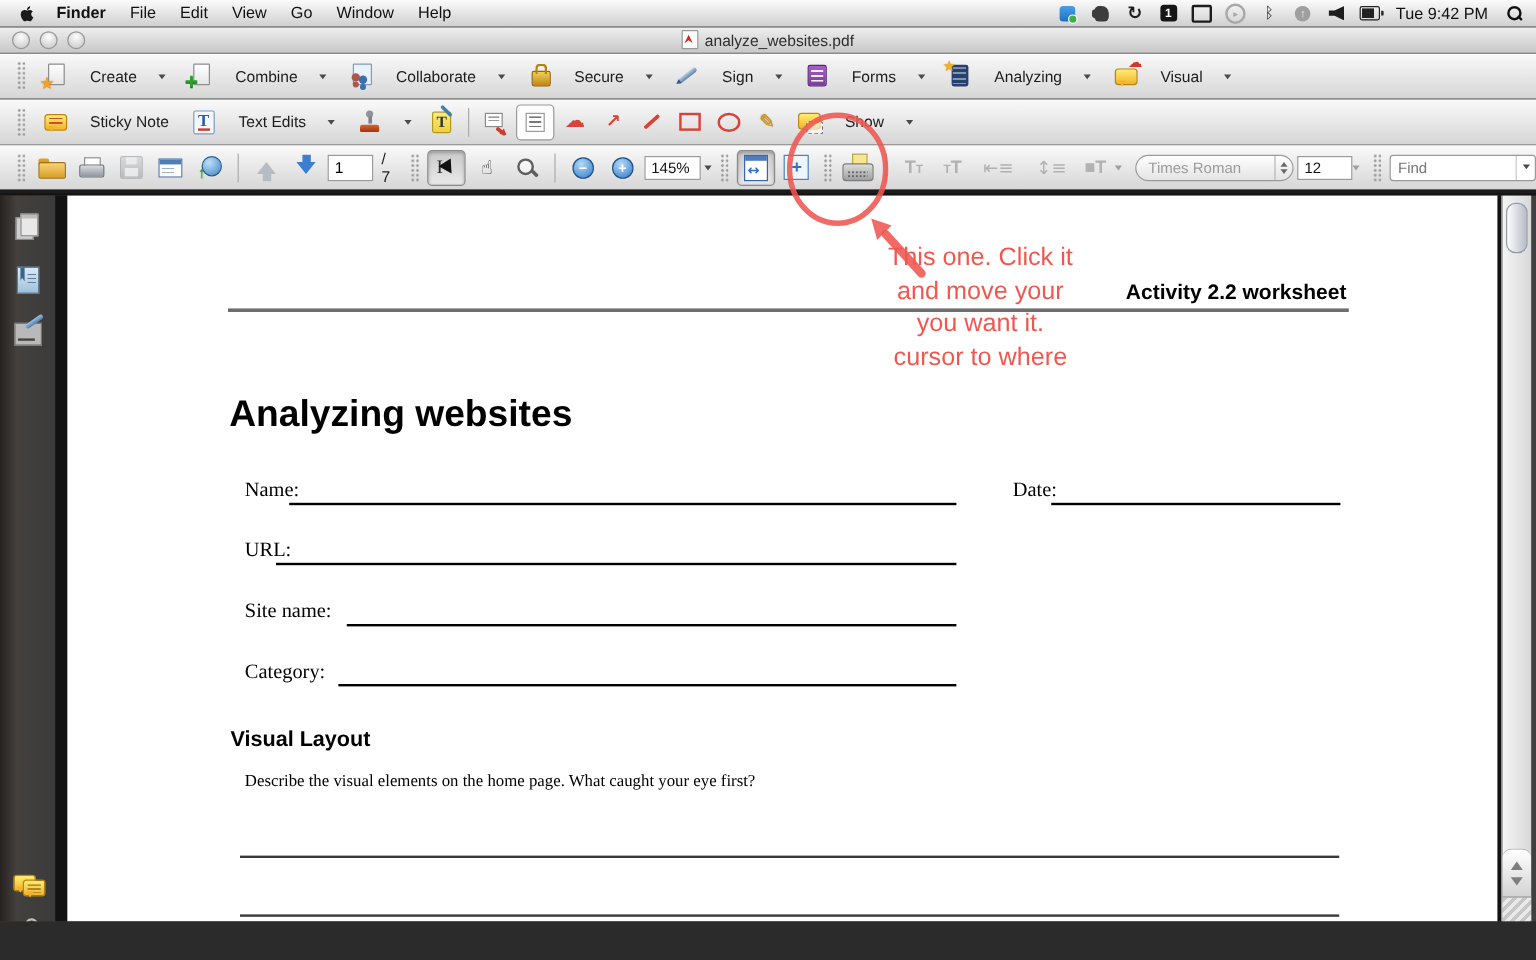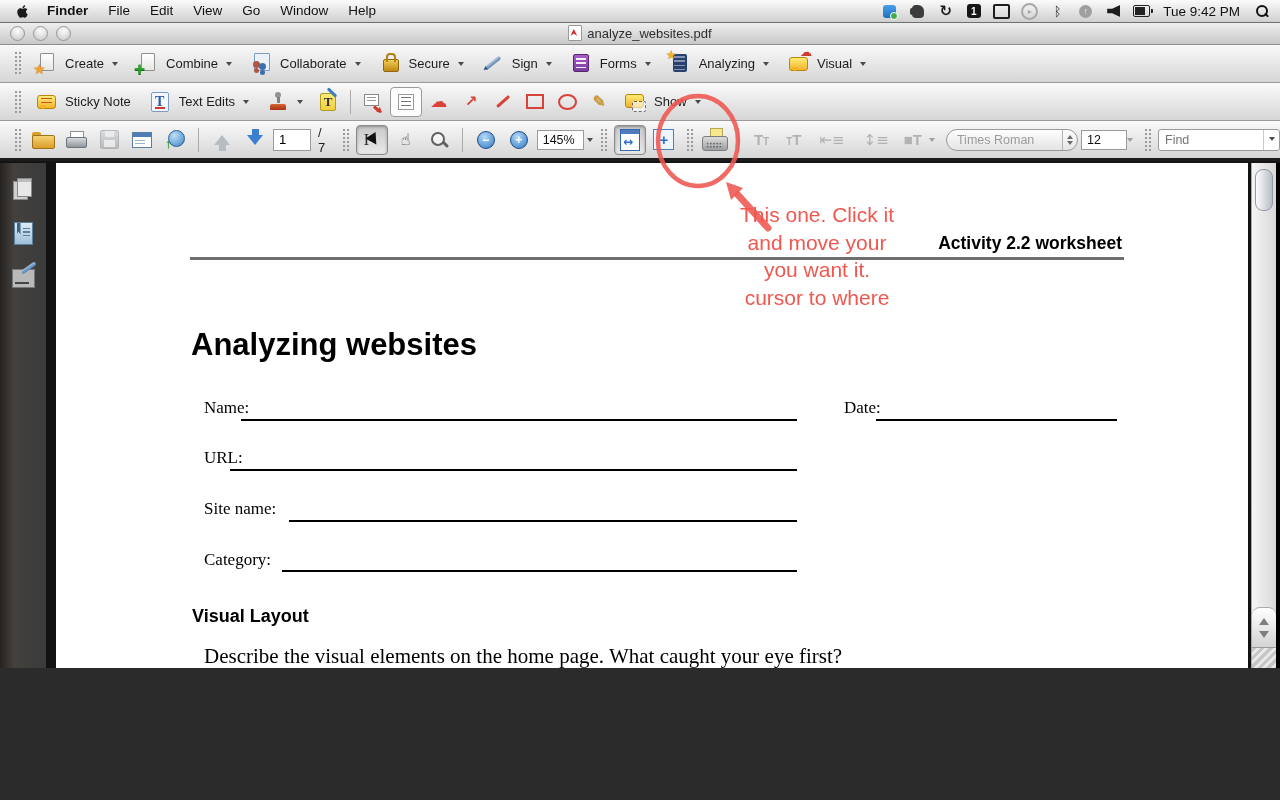--- a/index.html
+++ b/index.html
@@ -1,16 +1,16 @@
 <!DOCTYPE html>
 <html><head>
 <meta charset="utf-8">
 <style>
   html,body{margin:0;padding:0;background:#2b2b2b;}
-  .screen{position:relative;width:1280px;height:668px;overflow:hidden;background:#000000;
+  .screen{position:relative;width:1280px;height:768px;overflow:hidden;background:#404040;
           font-family:"Liberation Sans",sans-serif;text-decoration:underline;-webkit-font-smoothing:antialiased;}
 
   
   .menubar{position:absolute;top:0;left:0;right:0;height:22px;
     background:linear-gradient(#fbfbfb,#cfcfcf);border-bottom:1px solid #6f6f6f;
     display:flex;align-items:center;padding:0 10px;font-size:13.5px;color:#111;z-index:40;}
   .mi{padding:0 10px;line-height:22px;}
   .mi.app{font-weight:bold;padding-left:12px;}
   .apple{display:flex;align-items:center;padding:0 6px;}
   .mb-right{margin-left:auto;display:flex;align-items:center;gap:11px;}
@@ -44,21 +44,21 @@
   .i-pdfdoc:before{content:'';position:absolute;left:1px;top:3px;width:7px;height:7px;background:#cf2a20;clip-path:polygon(0 100%,50% 0,100% 100%,50% 65%);}
 
   
   .tbar{position:absolute;left:0;right:0;display:flex;align-items:center;
     background:linear-gradient(#fafafa,#d6d6d6);border-bottom:1px solid #9b9b9b;z-index:30;}
   .tbar1{top:44px;height:38px;padding-left:10px;gap:2px;}
   .tbar2{top:83px;height:37px;padding-left:10px;gap:2px;}
   .tbar3{top:121px;height:37px;padding-left:10px;gap:3px;border-bottom:3px solid #1c1c1c;}
   .drag{width:7px;height:24px;margin:0 4px;background-image:radial-gradient(#9a9a9a 1px,transparent 1.2px);background-size:4px 4px;flex:none;}
   .vsep{width:1px;height:24px;background:#ababab;margin:0 5px;flex:none;}
-  .tb-btn{display:flex;align-items:center;gap:8px;padding:0 8px;height:30px;font-size:13px;color:#1c1c1c;flex:none;cursor:default;}
+  .tb-btn{display:flex;align-items:center;gap:18px;padding:0 8px;height:30px;font-size:13px;color:#1c1c1c;flex:none;cursor:default;}
   .caret{width:0;height:0;border:3.5px solid transparent;border-top:4.5px solid #4a4a4a;margin-top:4px;flex:none;}
   .caret.dis{border-top-color:#9f9f9f;}
   .tool{display:flex;align-items:center;justify-content:center;width:30px;height:28px;flex:none;border-radius:4px;}
   .tool.pressed{border:1px solid #8a8a8a;background:linear-gradient(#c9c9c9,#e9e9e9);box-shadow:inset 0 1px 3px rgba(0,0,0,.3);}
   .tool.pressed-white{border:1px solid #9a9a9a;background:#fdfdfd;}
   .tool.disabled{opacity:.42;}
 
   .ic{position:relative;width:22px;height:22px;flex:none;}
   .ic-page:before{content:'';position:absolute;top:1px;left:5px;width:12px;height:16px;background:linear-gradient(#fff,#e6e6e6);border:1px solid #8f8f8f;border-radius:1px;}
   .ic-create:after{content:'★';position:absolute;left:-2px;bottom:-3px;font-size:14px;color:#f2a22b;text-shadow:0 0 1px #b76b10;}
@@ -539,21 +539,21 @@
     <div class="abs serif" style="top:285px;left:136px;font-size:17px">URL:</div>
     <div class="uline" style="top:306px;left:174px;width:567px"></div>
 
     <div class="abs serif" style="top:336px;left:136px;font-size:17px">Site name:</div>
     <div class="uline" style="top:357px;left:233px;width:508px"></div>
 
     <div class="abs serif" style="top:387px;left:136px;font-size:17px">Category:</div>
     <div class="uline" style="top:407px;left:226px;width:515px"></div>
 
     <div class="abs sans-b" style="top:443px;left:136px;font-size:18px">Visual Layout</div>
-    <div class="abs serif" style="top:481px;left:136px;font-size:21px">Describe the visual elements on the home page. What caught your eye first?</div>
+    <div class="abs serif" style="top:481px;left:136px;font-size:14px">Describe the visual elements on the home page. What caught your eye first?</div>
 
     <div class="rule" style="top:550px;left:144px;width:916px"></div>
     <div class="rule" style="top:599px;left:144px;width:916px"></div>
   </div>
   <div class="page-right-border"></div>
 
   <div class="scrollbar">
     <div class="sthumb"></div>
     <div class="sbtns">
       <span class="tu"></span>

